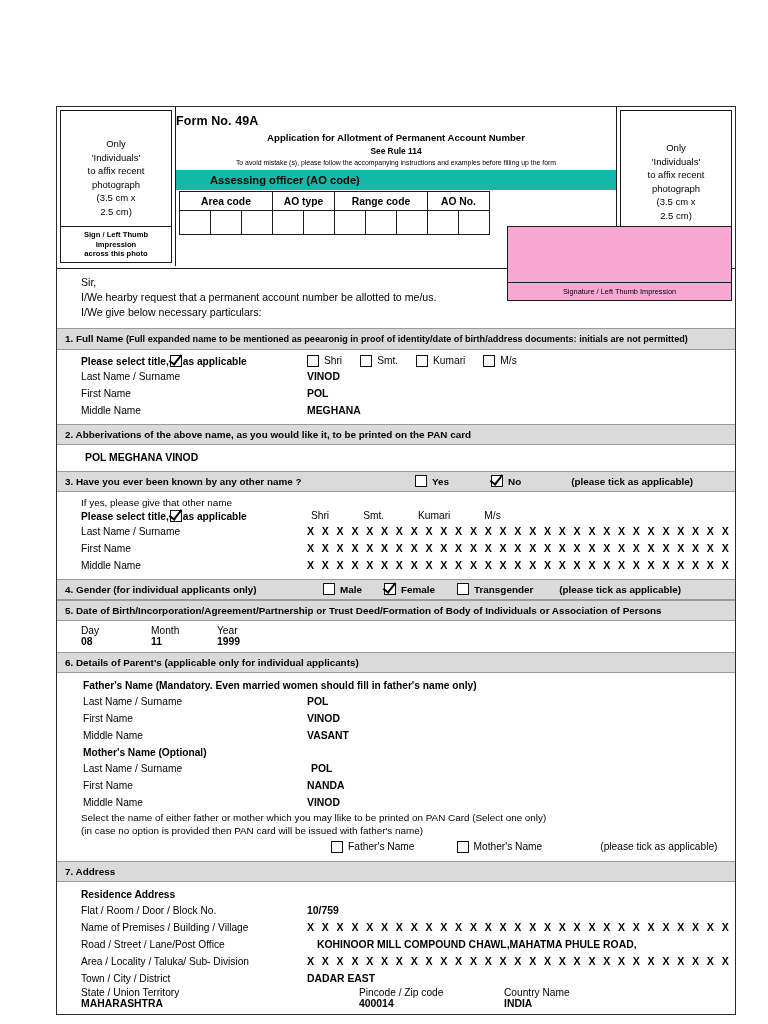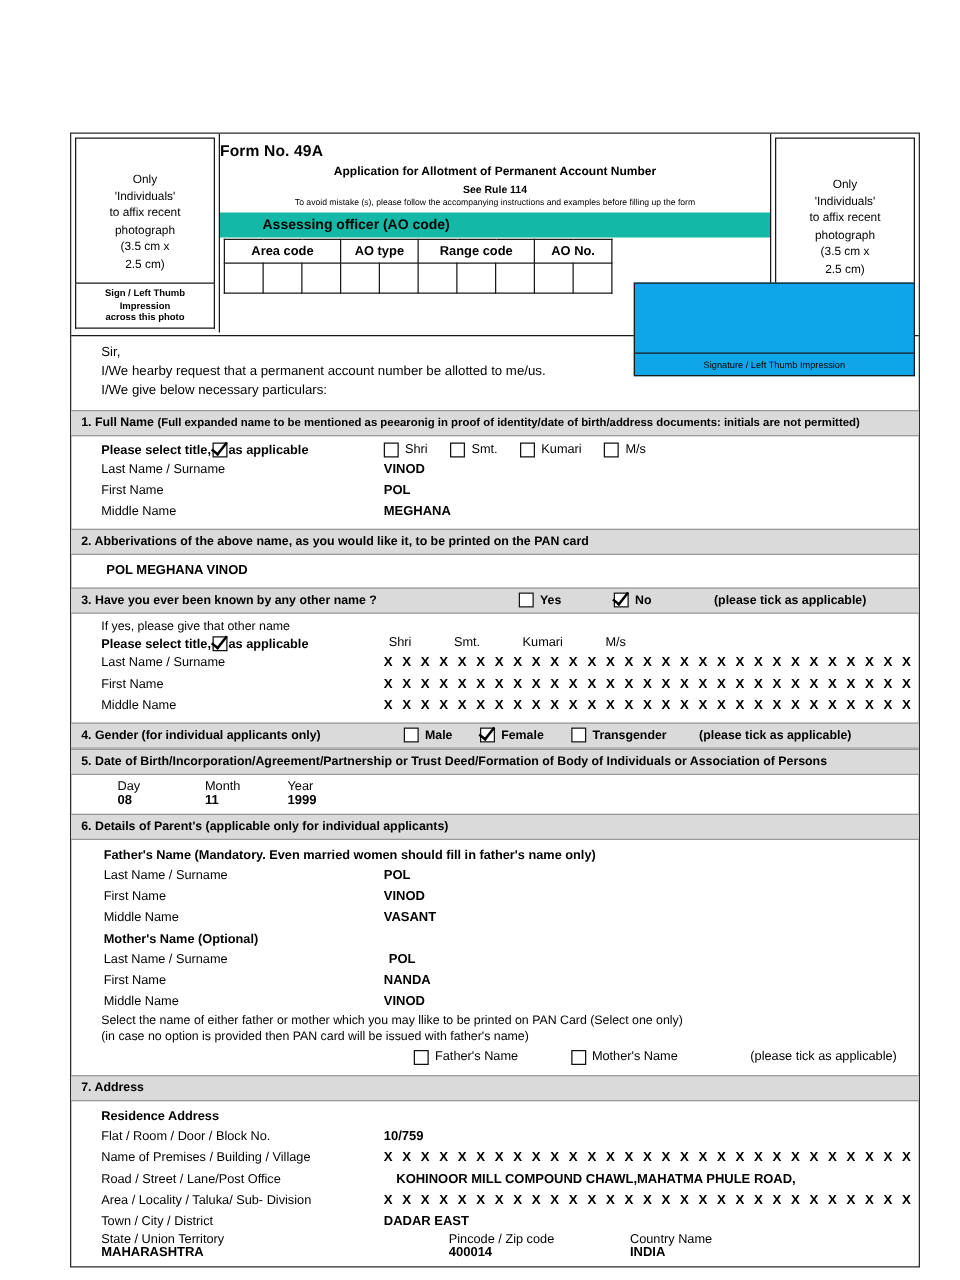--- a/index.html
+++ b/index.html
@@ -141,21 +141,21 @@
   .ao-cell { width: 30px; height: 23px !important; }
 
   
   .sig-outer {
     position: absolute;
     left: 450px;
     top: 119px;
     width: 225px;
     border: 1.3px solid #1a1a1a;
     box-sizing: border-box;
-    background: #0ea5e9;
+    background: #f9a8d4;
   }
   .sig-blank { height: 55px; }
   .sig-label {
     border-top: 1.2px solid #1a1a1a;
     text-align: center;
     font-size: 7.4px;
     padding: 4px 0 4px 0;
   }
 
   
@@ -232,21 +232,21 @@
   .sec-head .cbwrap .txt { font-size: 9.9px; font-weight: bold; }
 
   .titles-row { display: flex; align-items: center; font-size: 10.2px; padding: 1px 0; }
   .titles-row .lead { width: 250px; flex: none; padding-left: 24px; box-sizing: border-box;
                       display: flex; align-items: flex-end; gap: 1px; font-weight: bold; }
   .titles-opts { display: flex; align-items: flex-end; gap: 18px; }
   .titles-opts.plain { gap: 34px; padding-left: 4px; }
 
   .dob-head { display: flex; font-size: 10.2px; padding-left: 24px; }
   .dob-vals { display: flex; font-size: 10.4px; font-weight: bold; padding-left: 24px; }
-  .dob-d { width: 70px; margin-left: 13px; }
+  .dob-d { width: 70px; }
   .dob-m { width: 66px; }
 
   .note-line { font-size: 9.9px; padding: 1px 0 1px 24px; }
 
   .parent-pick {
     display: flex;
     align-items: center;
     padding: 4px 0 3px 0;
     font-size: 10.2px;
   }

